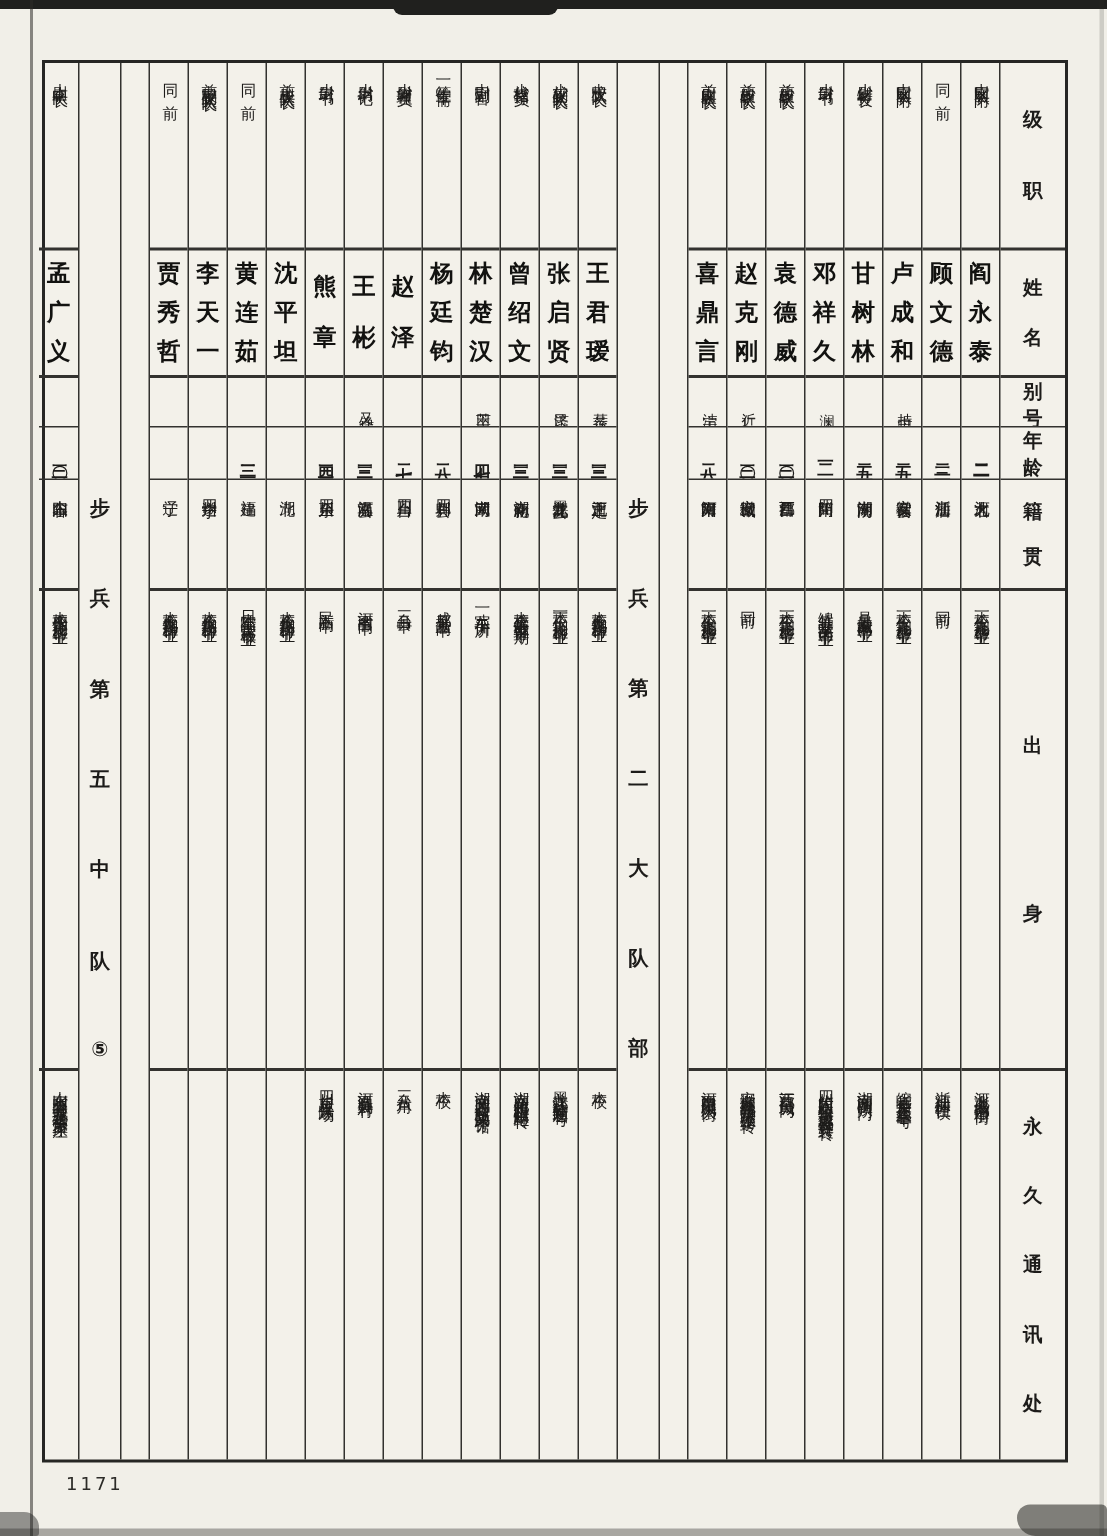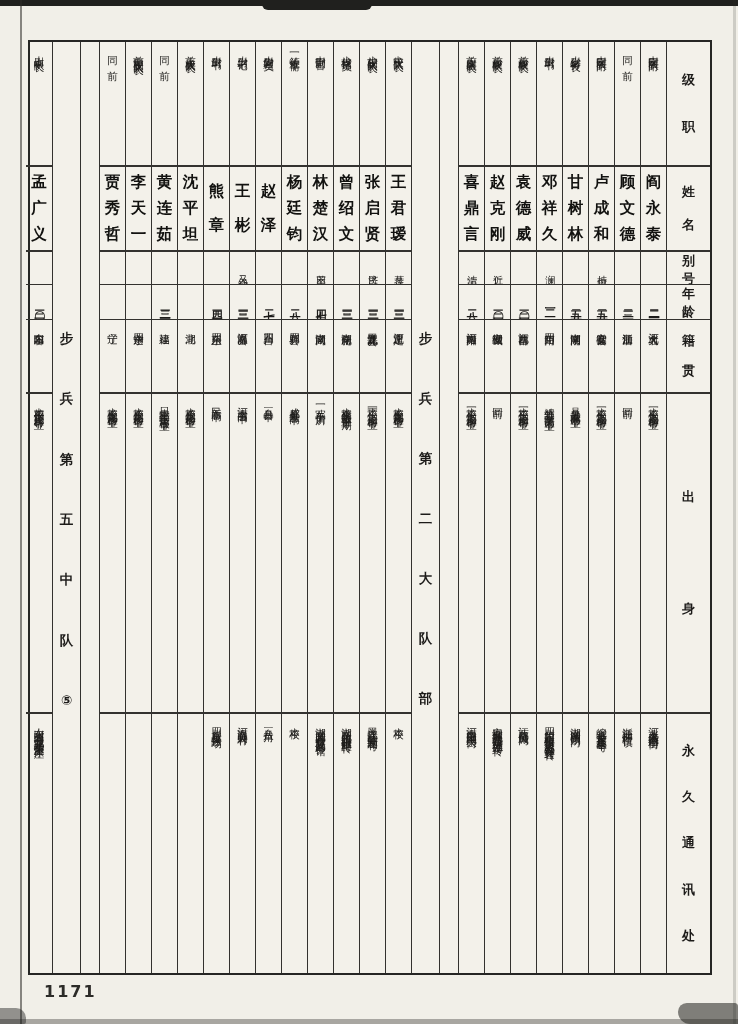--- a/index.html
+++ b/index.html
@@ -69,21 +69,21 @@
     font-size:13px;font-weight:600;color:#1c1b19;
   }
   .sec-chars{
     display:flex;flex-direction:column;justify-content:space-between;align-items:center;
     height:100%;width:100%;box-sizing:border-box;
     padding:288px 0 265px;
     font-size:13.5px;font-weight:600;color:#1c1b19;
   }
   .page-number{
     position:absolute;left:44px;top:982px;
-    font-size:16px;letter-spacing:2px;color:#2c2b28;font-weight:700;
+    font-size:12px;letter-spacing:2px;color:#2c2b28;font-weight:400;
   }
 </style>
 </head>
 <body>
 
 <div class="page">
 
   <div class="edge-top"></div>
   <div class="edge-top-blob"></div>
   <div class="edge-left-line"></div>

